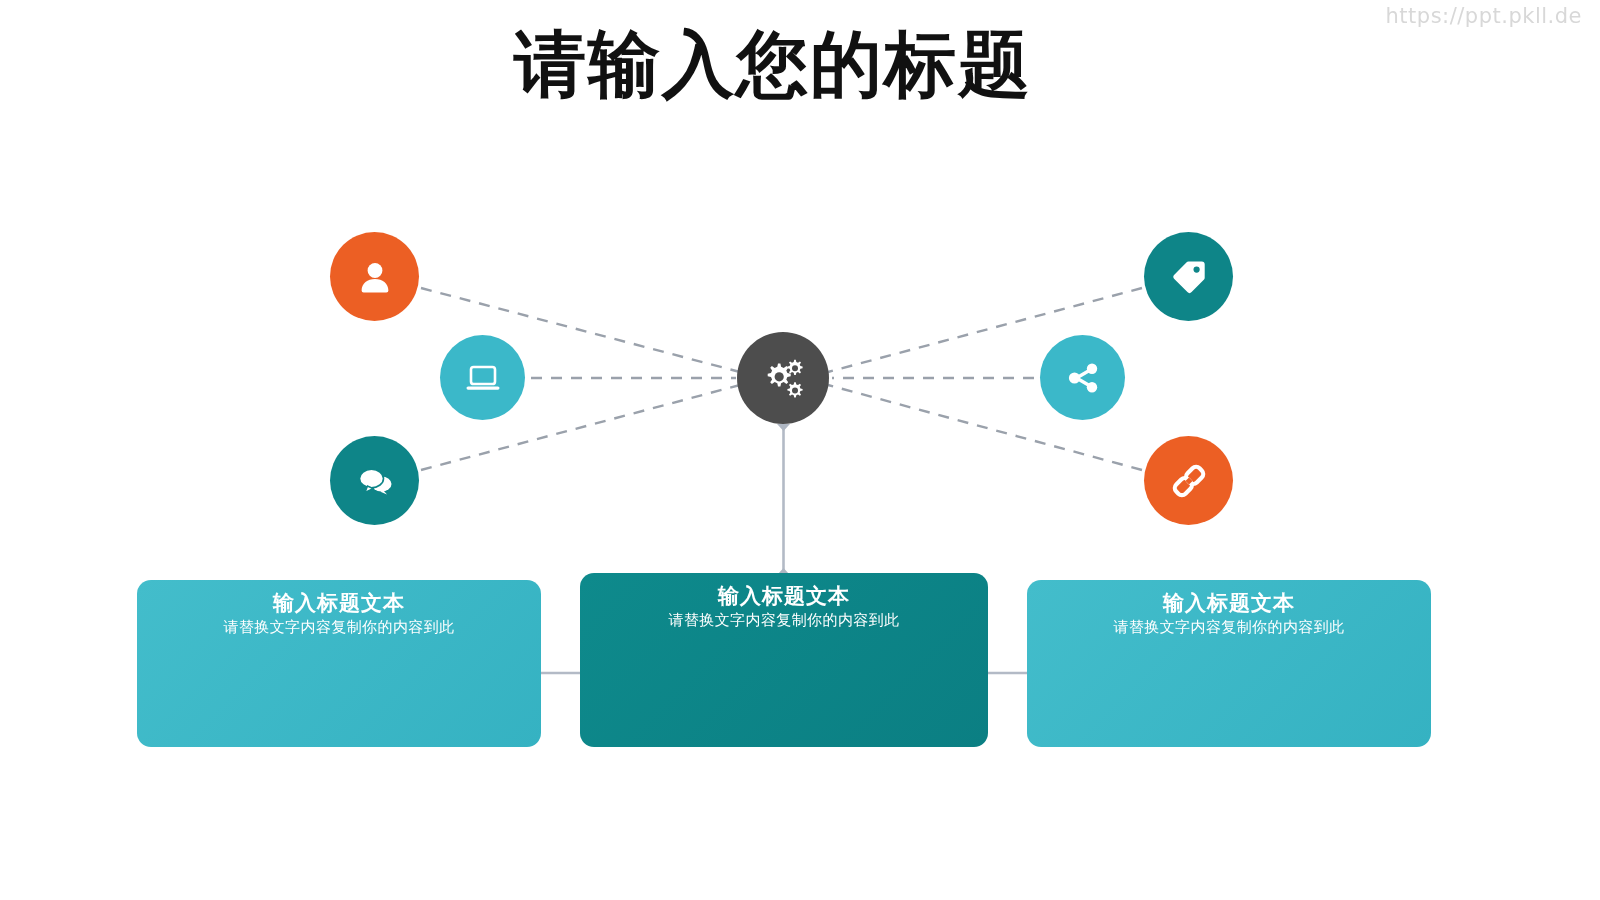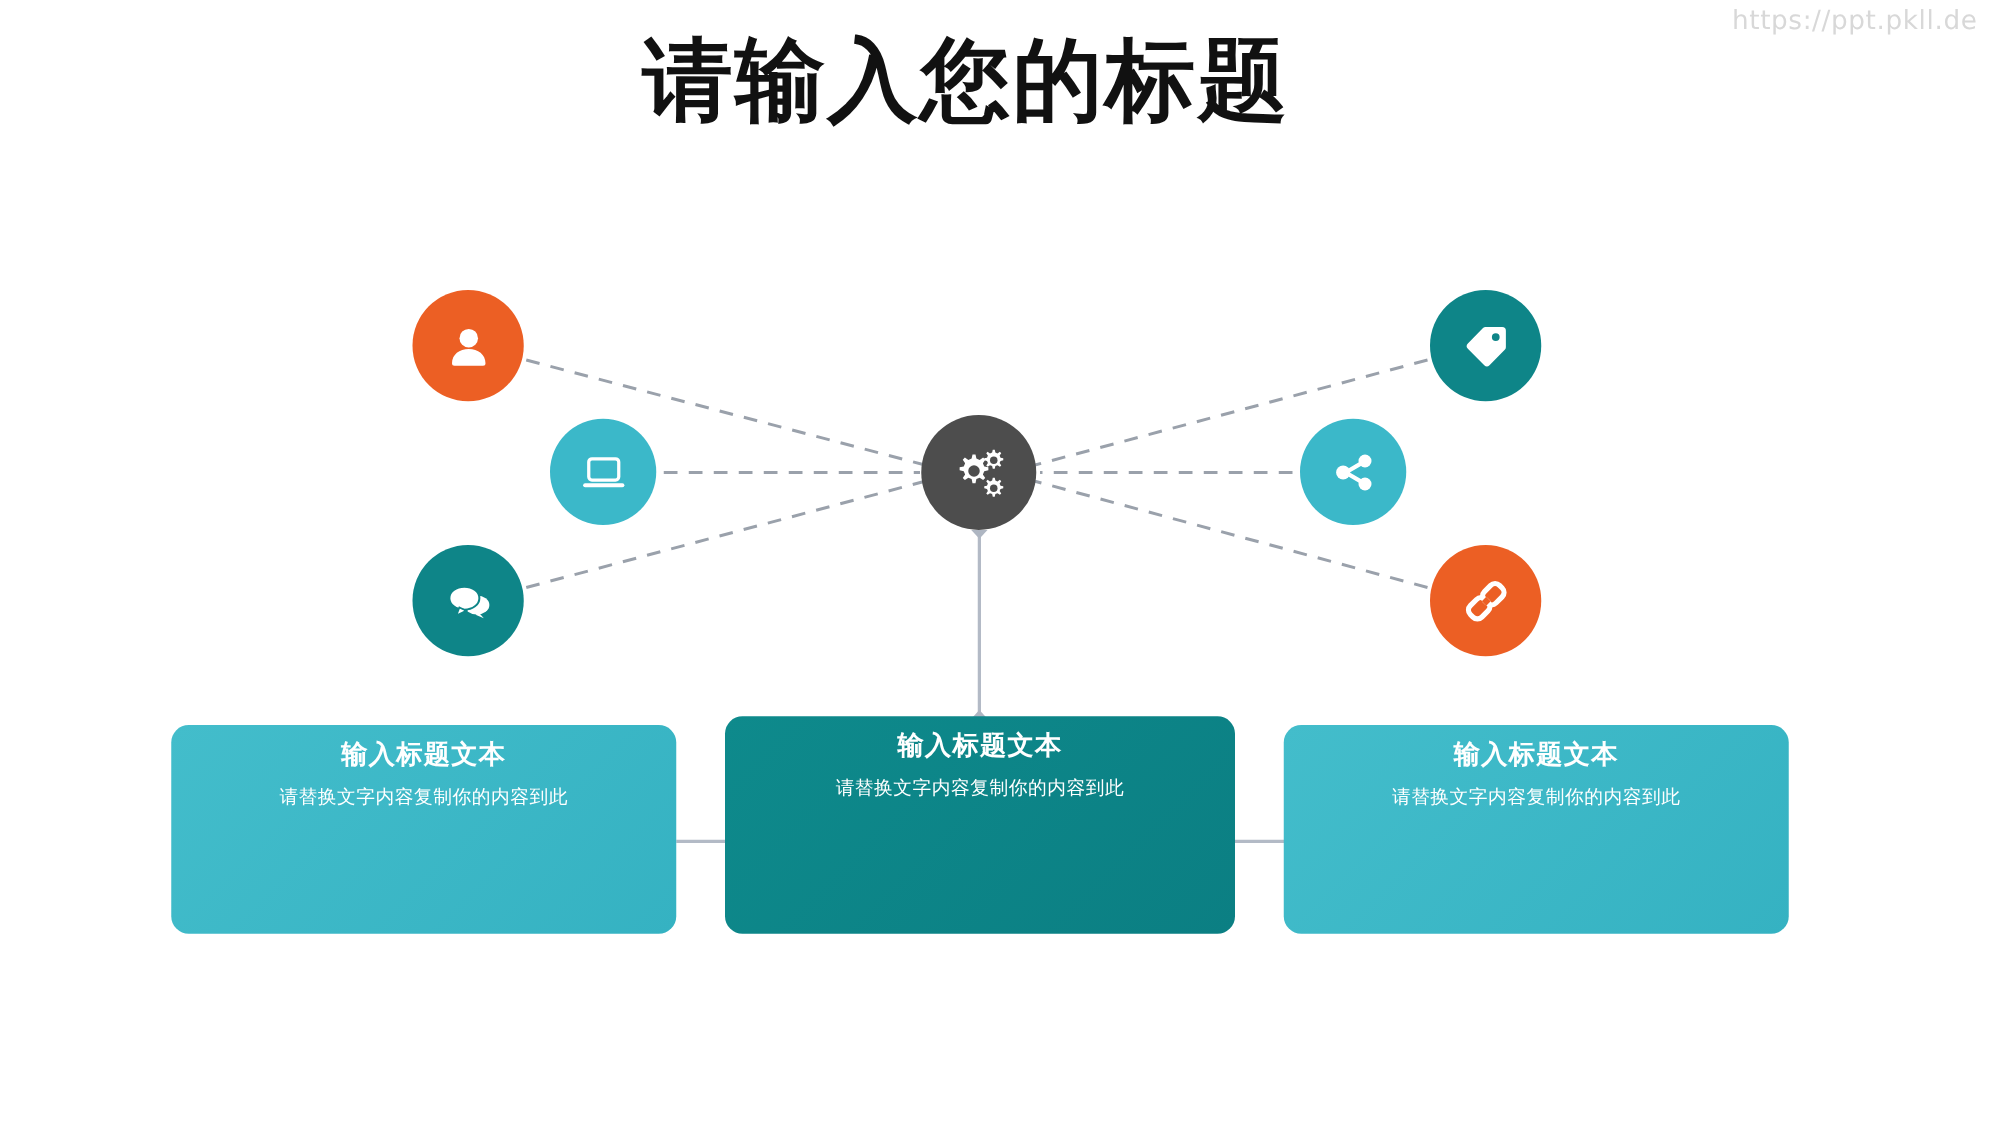--- a/index.html
+++ b/index.html
@@ -92,21 +92,20 @@
     background: linear-gradient(135deg, #43bdcb 0%, #35b2c2 100%);
   }
   .card-title {
     font-size: 21px;
     font-weight: bold;
     letter-spacing: 1px;
     line-height: 1.3;
     font-family: "DejaVu Sans", "Liberation Sans", sans-serif;
   }
   .card-desc {
-    margin-top: 10px;
     font-size: 15px;
     letter-spacing: 0.4px;
     line-height: 1.4;
     font-family: "DejaVu Sans", "Liberation Sans", sans-serif;
   }
 </style>
 </head>
 <body>
 
 <div class="slide">

